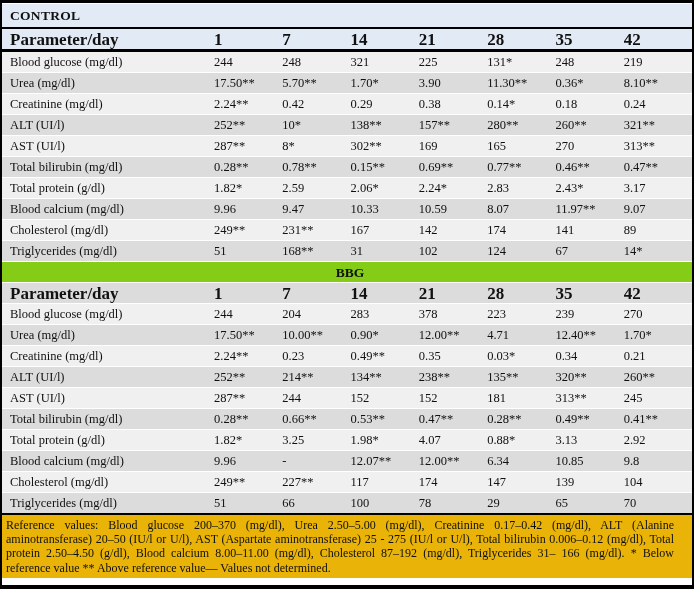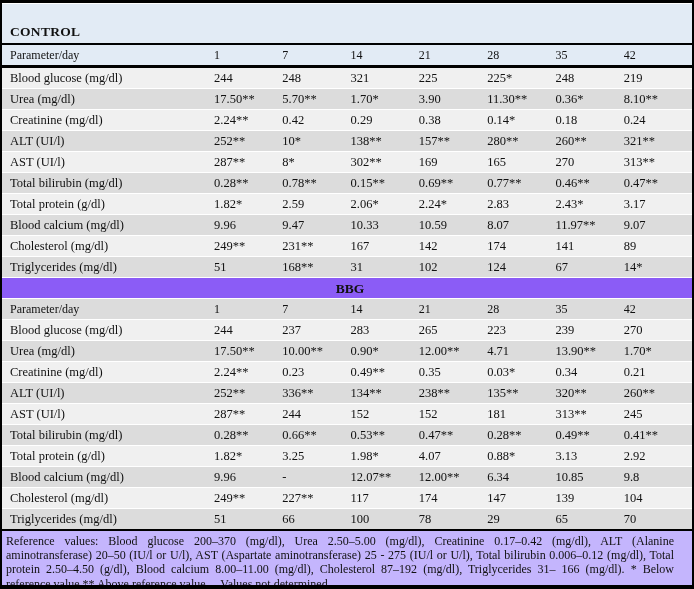--- a/index.html
+++ b/index.html
@@ -9,31 +9,31 @@
     border-left: 2px solid #000; border-right: 2px solid #000;
     background: #ffffff; overflow: hidden;
     font-family: "Liberation Serif", serif; color: #111;
   }
   table.lab { width: 100%; border-collapse: collapse; table-layout: fixed; font-size: 12.5px; }
   col.param-col { width: 212px; }
   td { padding: 3px 2px 2px 0; line-height: 15px; border-top: 1px solid #fff; vertical-align: middle; overflow: hidden; white-space: nowrap; }
   td:first-child { padding-left: 8px; }
   tr.section-title.control td {
     background: #e2ebf5; font-weight: bold; font-size: 13.5px;
-    border-bottom: 2px solid #000; padding-top: 20px; padding-bottom: 4px;
+    border-bottom: 2px solid #000; padding-top: 4px; padding-bottom: 4px;
     letter-spacing: 0.3px;
   }
-  tr.param-header td { font-weight: normal; font-size: 12px; }
+  tr.param-header td { font-weight: bold; font-size: 17px; }
   tr.param-header.control td { background: #e2ebf5; border-bottom: 3px solid #000; }
-  tr.section-title.bbg td { background: #8b5cf6; font-weight: bold; font-size: 13.5px; text-align: center; }
+  tr.section-title.bbg td { background: #84cc16; font-weight: bold; font-size: 13.5px; text-align: center; }
   tr.param-header.bbg td { background: #dcdcdc; }
   tr.light td { background: #f0f0f0; }
   tr.dark td { background: #dcdcdc; }
   .footnote {
-    border-top: 2px solid #000; background: #c4b5fd;
+    border-top: 2px solid #000; background: #eab308;
     padding: 3px 18px 3px 4px; font-size: 12px; line-height: 14.2px;
     text-align: justify; color: #111;
   }
 </style>
 </head>
 <body>
 
 <div class="page">
   <table class="lab">
     <colgroup>
@@ -59,21 +59,21 @@
           <td>28</td>
           <td>35</td>
           <td>42</td>
         </tr>
         <tr class="light">
           <td>Blood glucose (mg/dl)</td>
           <td>244</td>
           <td>248</td>
           <td>321</td>
           <td>225</td>
-          <td>225*</td>
+          <td>131*</td>
           <td>248</td>
           <td>219</td>
         </tr>
         <tr class="dark">
           <td>Urea (mg/dl)</td>
           <td>17.50**</td>
           <td>5.70**</td>
           <td>1.70*</td>
           <td>3.90</td>
           <td>11.30**</td>
@@ -169,51 +169,51 @@
           <td>7</td>
           <td>14</td>
           <td>21</td>
           <td>28</td>
           <td>35</td>
           <td>42</td>
         </tr>
         <tr class="light">
           <td>Blood glucose (mg/dl)</td>
           <td>244</td>
-          <td>237</td>
+          <td>204</td>
           <td>283</td>
-          <td>265</td>
+          <td>378</td>
           <td>223</td>
           <td>239</td>
           <td>270</td>
         </tr>
         <tr class="dark">
           <td>Urea (mg/dl)</td>
           <td>17.50**</td>
           <td>10.00**</td>
           <td>0.90*</td>
           <td>12.00**</td>
           <td>4.71</td>
-          <td>13.90**</td>
+          <td>12.40**</td>
           <td>1.70*</td>
         </tr>
         <tr class="light">
           <td>Creatinine (mg/dl)</td>
           <td>2.24**</td>
           <td>0.23</td>
           <td>0.49**</td>
           <td>0.35</td>
           <td>0.03*</td>
           <td>0.34</td>
           <td>0.21</td>
         </tr>
         <tr class="dark">
           <td>ALT (UI/l)</td>
           <td>252**</td>
-          <td>336**</td>
+          <td>214**</td>
           <td>134**</td>
           <td>238**</td>
           <td>135**</td>
           <td>320**</td>
           <td>260**</td>
         </tr>
         <tr class="light">
           <td>AST (UI/l)</td>
           <td>287**</td>
           <td>244</td>

